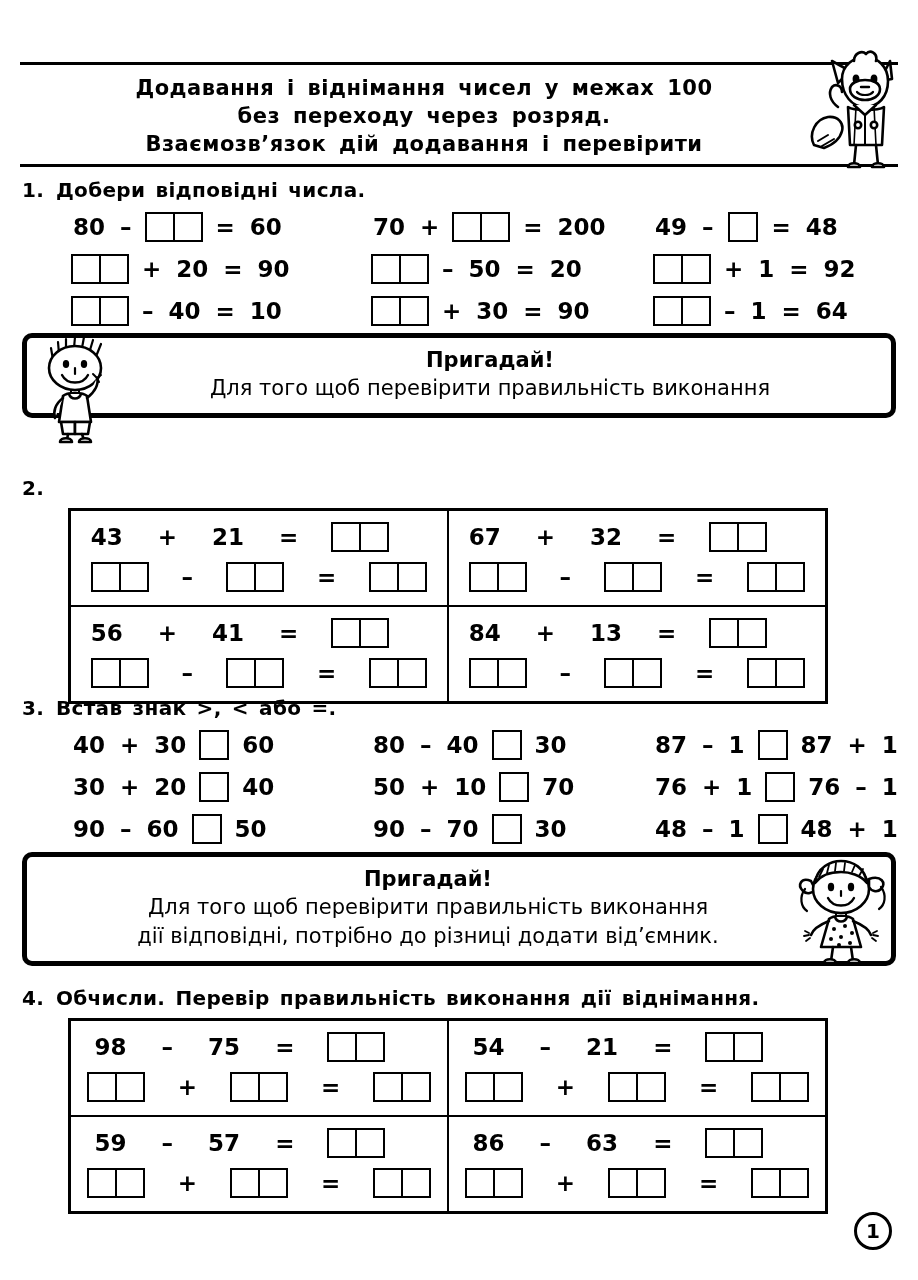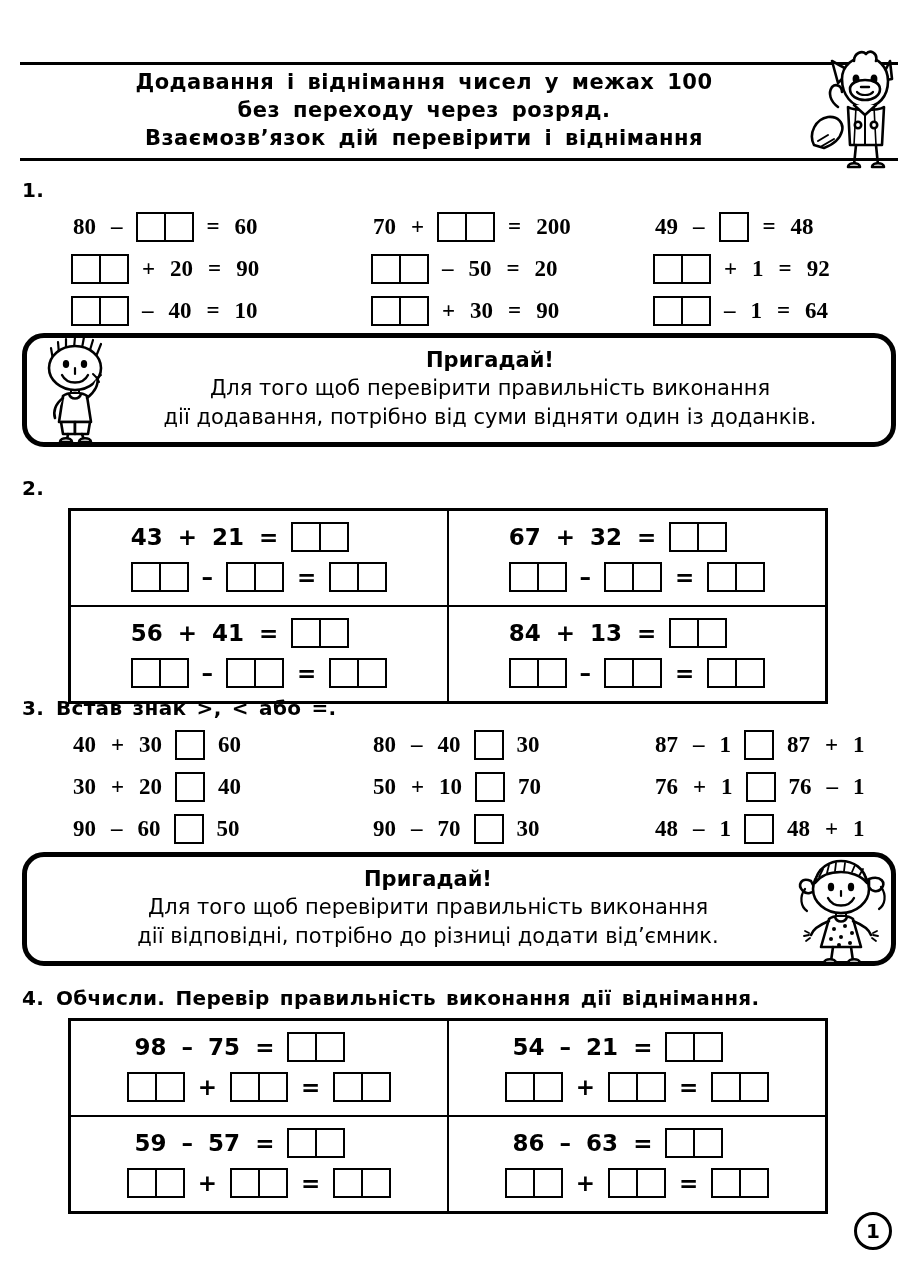--- a/index.html
+++ b/index.html
@@ -31,21 +31,21 @@
     width: 878px;
   }
   .header-rule {
     height: 0;
     border-top: 3px solid #000;
     width: 878px;
   }
   .header-rule.bottom { margin-top: 2px; }
   .header-body {
     position: relative;
-    padding: 3px 0 4px 0;
+    padding: 9px 0 4px 0;
   }
   .header-line {
     text-align: center;
     font-weight: bold;
     font-size: 21px;
     letter-spacing: 0.5px;
     line-height: 28px;
     word-spacing: 5px;
     padding-right: 70px;
   }
@@ -77,21 +77,20 @@
     font-size: 20px;
     font-weight: bold;
   }
   .task-title { font-weight: bold; }
 
   
   .eq-grid {
     display: grid;
     margin-top: 8px;
     margin-left: 44px;
-    font-family: Liberation Serif, serif;
   }
   .eq-grid.cols3 {
     grid-template-columns: 300px 282px auto;
     row-gap: 8px;
   }
   .eq {
     display: flex;
     align-items: center;
     font-size: 23px;
     font-weight: bold;
@@ -118,21 +117,21 @@
   .abox2 .abox + .abox { margin-left: -2px; }
   .abox1 { margin: 0 6px; }
 
   
   .callout {
     position: absolute;
     left: 22px;
     width: 874px;
     box-sizing: border-box;
     border: 5px solid #000;
-    border-radius: 22px;
+    border-radius: 10px;
     background: #fff;
   }
   .callout-inner {
     position: relative;
     padding: 8px 14px 10px 14px;
   }
   .callout-title {
     text-align: center;
     font-weight: bold;
     font-size: 21px;
@@ -180,20 +179,21 @@
     vertical-align: middle;
   }
   .cell-row {
     display: flex;
     align-items: center;
     justify-content: center;
     font-size: 23px;
     font-weight: bold;
     height: 40px;
     white-space: nowrap;
+    gap: 20px;
   }
   .cell-row > * { flex: none; }
   .cell-row.top { padding-right: 40px; }
 
   
   .page-num {
     position: absolute;
     right: 26px;
     bottom: 30px;
     width: 38px;
@@ -213,21 +213,21 @@
 </head>
 <body>
 
 <div class="page">
 
   <div class="header">
     <div class="header-rule"></div>
     <div class="header-body">
       <div class="header-line">Додавання і віднімання чисел у межах 100</div>
       <div class="header-line">без переходу через розряд.</div>
-      <div class="header-line">Взаємозв’язок дій перевірити і віднімання</div>
+      <div class="header-line">Взаємозв’язок дій додавання і перевірити</div>
 
       <div class="mascot-fox">
         <svg viewBox="0 0 96 125" width="96" height="125">
           <g fill="#fff" stroke="#000" stroke-width="2.6" stroke-linejoin="round" stroke-linecap="round">
 
             <path d="M4 96 C-2 84 6 70 18 68 C28 67 34 74 32 82 C30 90 22 96 14 99 Z"></path>
             <path d="M8 92 L18 86 M12 97 L24 90" stroke-width="2"></path>
 
             <path d="M28 58 C20 52 18 44 22 38 C26 34 32 37 32 43"></path>
 
@@ -260,20 +260,21 @@
           </g>
         </svg>
       </div>
     </div>
     <div class="header-rule bottom"></div>
   </div>
 
   <div class="task" style="top:178px;">
     <div class="task-head">
       <span class="task-num">1.</span>
+      <span class="task-title">Добери відповідні числа.</span>
     </div>
 
     <div class="eq-grid cols3">
 
       <div class="eq">
         <span class="tok">80</span>
         <span class="tok op">–</span>
         <span class="abox2">
             <span class="abox"></span>
             <span class="abox"></span>
@@ -394,21 +395,20 @@
             <path d="M42 88 L42 100 L55 100 L57 88 Z"></path>
 
             <path d="M35 100 L34 106 M49 100 L51 106"></path>
             <path d="M27 108 C27 103 39 103 39 108 Z"></path>
             <path d="M46 108 C46 103 58 103 58 108 Z"></path>
           </g>
         </svg>
       </div>
       <div class="callout-title">Пригадай!</div>
       <div class="callout-line">Для того щоб перевірити правильність виконання</div>
-      <div class="callout-line">дії додавання, потрібно від суми відняти один із доданків.</div>
     </div>
   </div>
 
   <div class="task" style="top:476px;">
     <div class="task-head">
       <span class="task-num">2.</span>
     </div>
 
     <table class="calc-table">
       <tbody>

